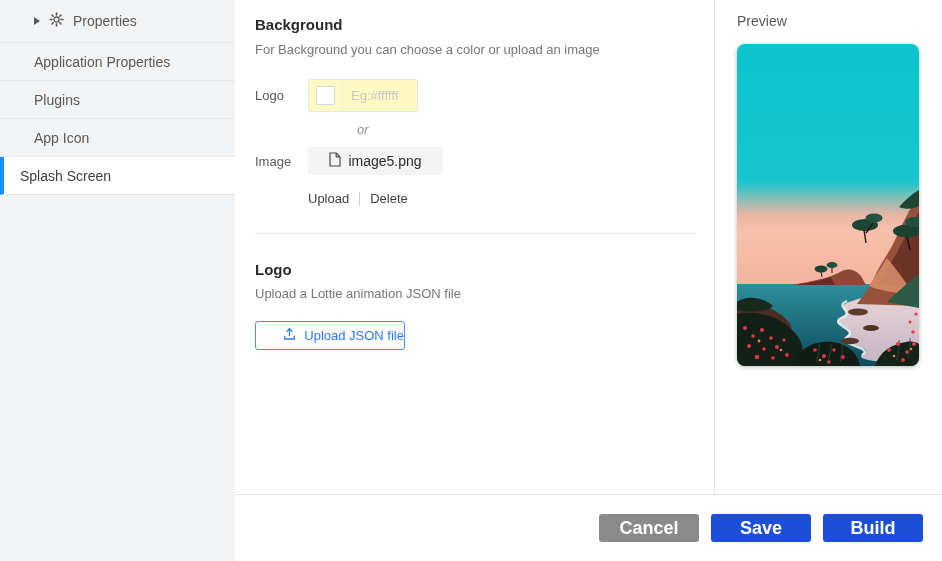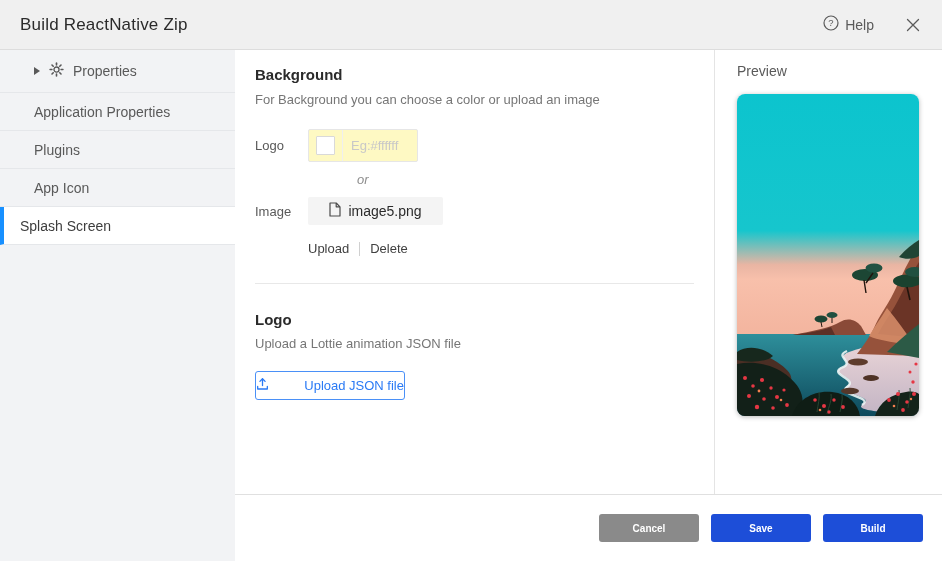--- a/index.html
+++ b/index.html
@@ -56,60 +56,43 @@
   .file-actions { display:flex; align-items:center; margin:16px 0 0 53px; font-size:13px; color:#404040; }
   .file-action { cursor:pointer; }
   .action-sep { width:1px; height:14px; background:#d0d0d0; margin:0 10px; }
 
   .divider { height:1px; background:#e8e8e8; margin-top:27px; }
 
   .logo-title { margin-top:27px; }
   .logo-desc { margin-top:8px; }
   .upload-btn { margin-top:20px; width:150px; height:29px; background:#fff;
                 border:1px solid #4a90f7; border-radius:3px; display:flex; align-items:center;
-                justify-content:space-between; gap:8px; font-size:13px; color:#2a7af5; cursor:pointer;
+                justify-content:flex-end; gap:8px; font-size:13px; color:#2a7af5; cursor:pointer;
                 font-family:"Liberation Sans", sans-serif; }
 
   
   .preview { width:227px; flex-shrink:0; background:#fff; padding:13px 0 0 22px; }
   .preview-title { font-size:14px; color:#5a5a5a; }
   .preview-frame { margin-top:15px; width:182px; height:322px; border-radius:8px; overflow:hidden;
                    box-shadow:0 1px 5px rgba(0,0,0,.28); }
   .preview-frame svg { display:block; }
 
   
   .footer { height:67px; border-top:1px solid #e0e0e0; display:flex; align-items:center;
             justify-content:flex-end; gap:12px; padding-right:19px; background:#fff; flex-shrink:0; }
-  .btn { width:100px; height:28px; border:none; border-radius:3px; color:#fff; font-size:10px;
+  .btn { width:100px; height:28px; border:none; border-radius:3px; color:#fff; font-size:18px;
          font-weight:700; cursor:pointer; font-family:"Liberation Sans", sans-serif; }
   .btn-cancel { background:#8a8a8a; }
   .btn-blue { background:#1d4ed8; }
 </style>
 </head>
 <body>
 
 <div class="modal">
 
-  <div class="header">
-    <div class="header-title">Build ReactNative Zip</div>
-    <div class="help">
-      <span>
-        <svg width="16" height="16" viewBox="0 0 16 16">
-          <circle cx="8" cy="8" r="7" fill="none" stroke="#5a5a5a" stroke-width="1.2"></circle>
-          <text x="8" y="11.2" text-anchor="middle" font-size="9.5" fill="#5a5a5a" font-family="Liberation Sans, sans-serif">?</text>
-        </svg>
-      </span>
-      <span>Help</span>
-    </div>
-    <div class="close-btn">
-      <svg width="14" height="14" viewBox="0 0 14 14">
-        <path d="M1.5 1.5 L12.5 12.5 M12.5 1.5 L1.5 12.5" stroke="#5a5a5a" stroke-width="1.3" stroke-linecap="round"></path>
-      </svg>
-    </div>
-  </div>
 
   <div class="body">
 
     <div class="sidebar">
       <div class="side-item first">
         <span class="caret"></span>
         <span>
           <svg width="15" height="15" viewBox="0 0 16 16">
             <circle cx="8" cy="8" r="2.7" fill="none" stroke="#595959" stroke-width="1.4"></circle>
             <g stroke="#595959" stroke-width="1.7" stroke-linecap="round">

